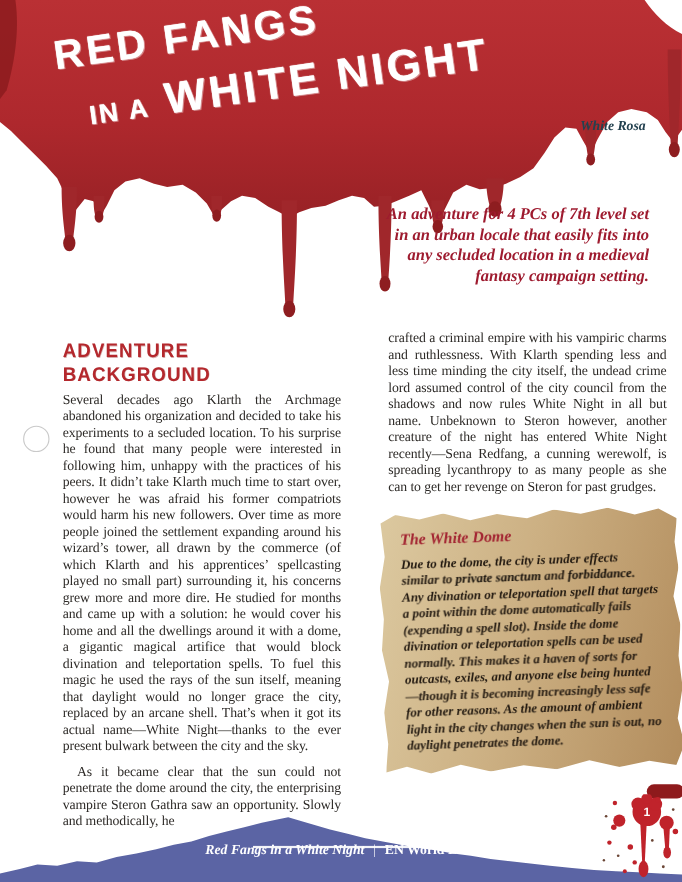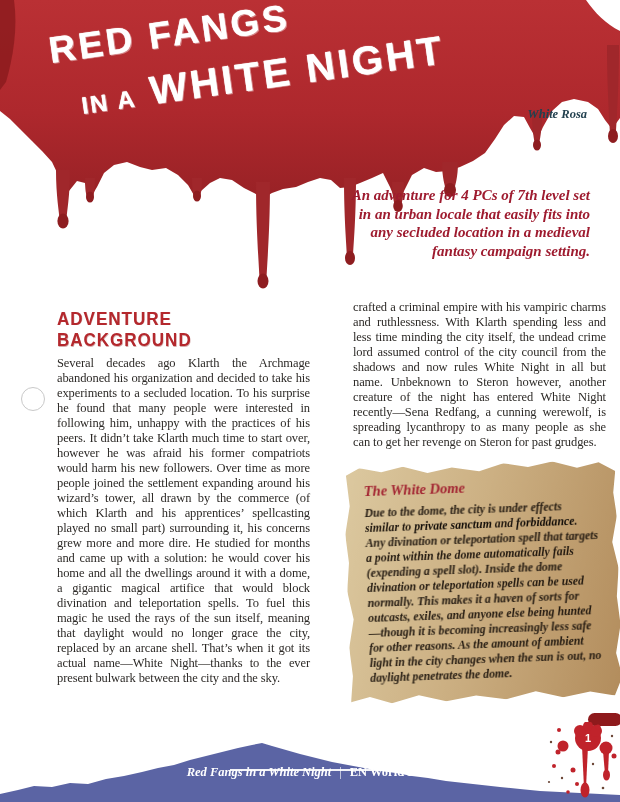--- a/index.html
+++ b/index.html
@@ -118,20 +118,21 @@
 
   <div class="author">White Rosa</div>
 
   <div class="intro">An adventure for 4 PCs of 7th level set in an urban locale that easily fits into any secluded location in a medieval fantasy campaign setting.</div>
 
   <div class="hole"></div>
 
   <div class="colL">
     <h2 class="adv">ADVENTURE BACKGROUND</h2>
     <p class="body-p">Several decades ago Klarth the Archmage abandoned his organization and decided to take his experiments to a secluded location. To his surprise he found that many people were interested in following him, unhappy with the practices of his peers. It didn’t take Klarth much time to start over, however he was afraid his former compatriots would harm his new followers. Over time as more people joined the settlement expanding around his wizard’s tower, all drawn by the commerce (of which Klarth and his apprentices’ spellcasting played no small part) surrounding it, his concerns grew more and more dire. He studied for months and came up with a solution: he would cover his home and all the dwellings around it with a dome, a gigantic magical artifice that would block divination and teleportation spells. To fuel this magic he used the rays of the sun itself, meaning that daylight would no longer grace the city, replaced by an arcane shell. That’s when it got its actual name—White Night—thanks to the ever present bulwark between the city and the sky.</p>
+    <p class="body-p indent">As it became clear that the sun could not penetrate the dome around the city, the enterprising vampire Steron Gathra saw an opportunity. Slowly and methodically, he</p>
   </div>
 
   <div class="colR">
     <p class="body-p">crafted a criminal empire with his vampiric charms and ruthlessness. With Klarth spending less and less time minding the city itself, the undead crime lord assumed control of the city council from the shadows and now rules White Night in all but name. Unbeknown to Steron however, another creature of the night has entered White Night recently—Sena Redfang, a cunning werewolf, is spreading lycanthropy to as many people as she can to get her revenge on Steron for past grudges.</p>
 
     <div class="parchment">
       <div class="parch-title">The White Dome</div>
       <p class="parch-body">
         <span>Due to the dome, the city is under effects similar to </span><b>private sanctum</b><span> and </span><b>forbiddance</b><span>. Any divination or teleportation spell that targets a point within the dome automatically fails (expending a spell slot). Inside the dome divination or teleportation spells can be used normally. This makes it a haven of sorts for outcasts, exiles, and anyone else being hunted—though it is becoming increasingly less safe for other reasons. As the amount of ambient light in the city changes when the sun is out, no daylight penetrates the dome.</span>
       </p>

